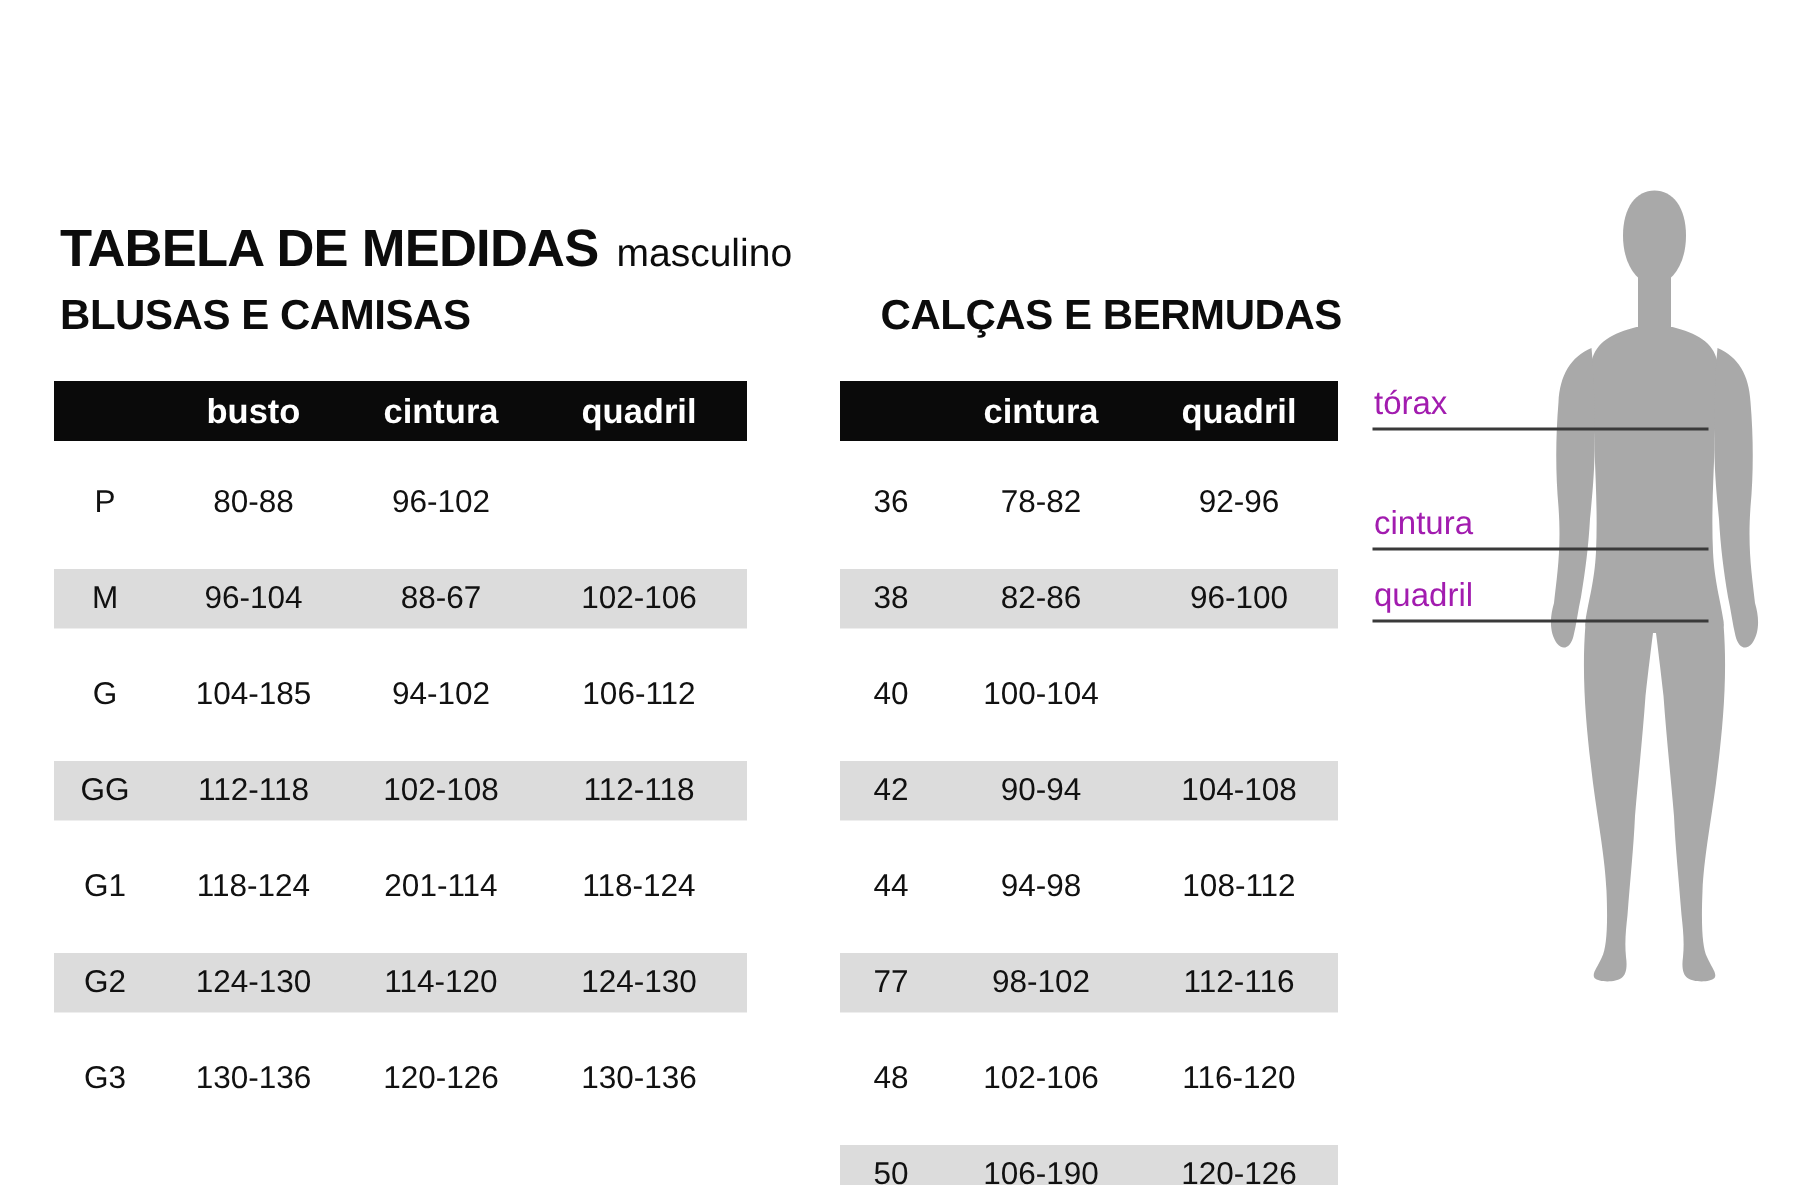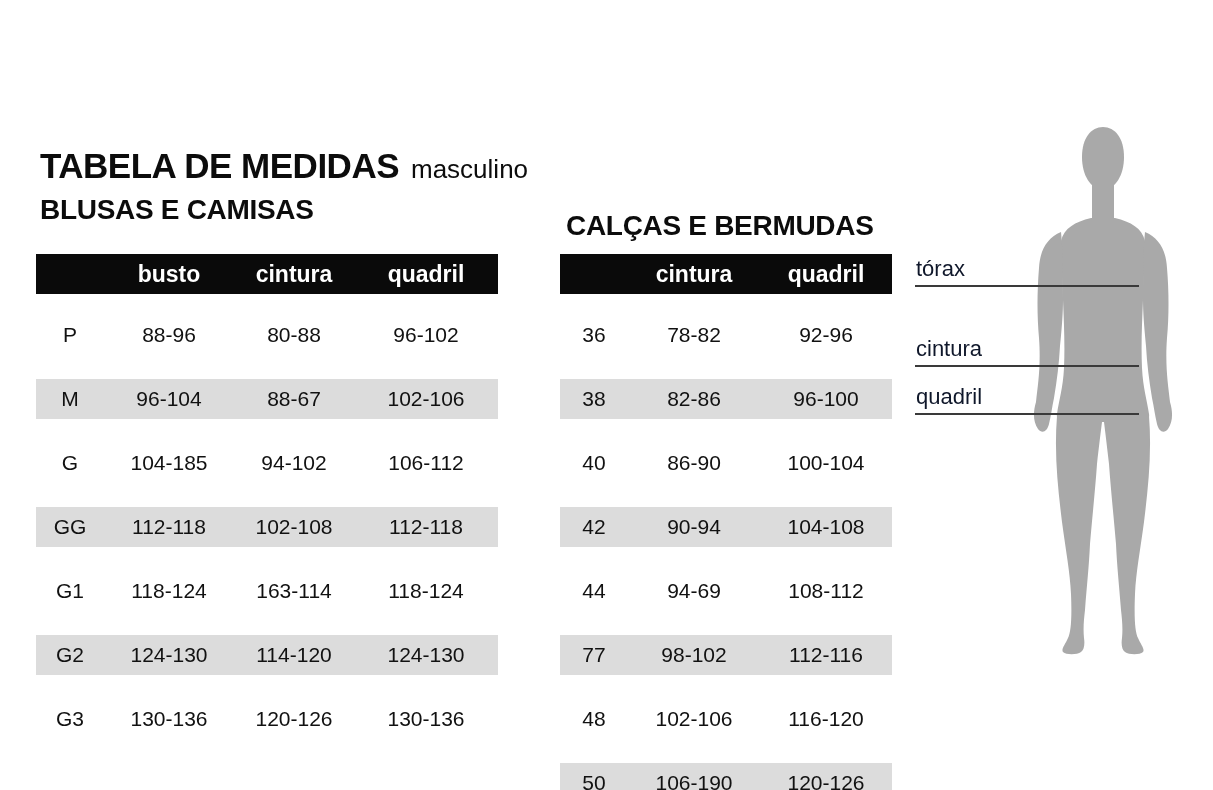--- a/index.html
+++ b/index.html
@@ -16,21 +16,21 @@
   .stage{position:absolute;left:0;top:0;width:1213px;height:790px;text-align:center;}
 
   
   .title-block{position:absolute;left:40px;top:146px;white-space:nowrap;}
   .title-main{display:inline;font-size:35px;font-weight:bold;letter-spacing:-0.5px;color:#0c0c0c;}
   .title-sub{display:inline;font-size:26px;font-weight:normal;margin-left:12px;color:#0c0c0c;}
 
   
   .section-title{position:absolute;top:194px;font-size:28px;font-weight:bold;letter-spacing:-0.3px;color:#0c0c0c;white-space:nowrap;}
   .section-title.left{left:40px;}
-  .section-title.right{left:566px;margin-top:16px;}
+  .section-title.right{left:587px;}
 
   
   .size-table{position:absolute;top:236px;}
   #table-blusas{left:36px;width:462px;}
   #table-calcas{left:560px;width:332px;}
   .trow{display:flex;height:46px;align-items:center;margin-top:18px;}
   .trow.thead{height:40px;background:var(--table-header-bg);color:var(--table-header-text);}
   .trow.striped{background:var(--stripe);border-top:3px solid #fff;border-bottom:3px solid #fff;background-clip:padding-box;}
   .cell{display:flex;align-items:center;justify-content:center;font-size:21px;height:100%;}
   .thead .cell{font-size:23px;font-weight:600;}
@@ -42,21 +42,21 @@
   #table-calcas .cell:nth-child(2){width:132px;}
   #table-calcas .cell:nth-child(3){width:132px;}
 
   
   .figure{position:absolute;left:1015px;top:124px;width:175px;height:532px;}
   .figure path{fill:var(--silhouette,#a9a9a9);}
   .measure-line{position:absolute;left:915px;width:224px;height:2px;background:var(--measure-line);}
   .line-torax{top:285px;}
   .line-cintura{top:365px;}
   .line-quadril{top:413px;}
-  .measure-label{position:absolute;left:916px;font-size:22px;color:#0f172a;white-space:nowrap;}
+  .measure-label{position:absolute;left:916px;font-size:22px;color:#a21caf;white-space:nowrap;}
   .lbl-torax{top:256px;}
   .lbl-cintura{top:336px;}
   .lbl-quadril{top:384px;}
 </style>
 </head>
 <body>
 
 <div class="stage">
 
   <div class="title-block">
@@ -68,21 +68,20 @@
 
   <div class="size-table" id="table-blusas">
       <div class="trow thead">
         <div class="cell"></div>
         <div class="cell">busto</div>
         <div class="cell">cintura</div>
         <div class="cell">quadril</div>
       </div>
       <div class="trow">
         <div class="cell">P</div>
-        <div class="cell">88-96</div>
         <div class="cell">80-88</div>
         <div class="cell">96-102</div>
       </div>
       <div class="trow striped">
         <div class="cell">M</div>
         <div class="cell">96-104</div>
         <div class="cell">88-67</div>
         <div class="cell">102-106</div>
       </div>
       <div class="trow">
@@ -93,21 +92,21 @@
       </div>
       <div class="trow striped">
         <div class="cell">GG</div>
         <div class="cell">112-118</div>
         <div class="cell">102-108</div>
         <div class="cell">112-118</div>
       </div>
       <div class="trow">
         <div class="cell">G1</div>
         <div class="cell">118-124</div>
-        <div class="cell">163-114</div>
+        <div class="cell">201-114</div>
         <div class="cell">118-124</div>
       </div>
       <div class="trow striped">
         <div class="cell">G2</div>
         <div class="cell">124-130</div>
         <div class="cell">114-120</div>
         <div class="cell">124-130</div>
       </div>
       <div class="trow">
         <div class="cell">G3</div>
@@ -127,31 +126,30 @@
         <div class="cell">78-82</div>
         <div class="cell">92-96</div>
       </div>
       <div class="trow striped">
         <div class="cell">38</div>
         <div class="cell">82-86</div>
         <div class="cell">96-100</div>
       </div>
       <div class="trow">
         <div class="cell">40</div>
-        <div class="cell">86-90</div>
         <div class="cell">100-104</div>
       </div>
       <div class="trow striped">
         <div class="cell">42</div>
         <div class="cell">90-94</div>
         <div class="cell">104-108</div>
       </div>
       <div class="trow">
         <div class="cell">44</div>
-        <div class="cell">94-69</div>
+        <div class="cell">94-98</div>
         <div class="cell">108-112</div>
       </div>
       <div class="trow striped">
         <div class="cell">77</div>
         <div class="cell">98-102</div>
         <div class="cell">112-116</div>
       </div>
       <div class="trow">
         <div class="cell">48</div>
         <div class="cell">102-106</div>

